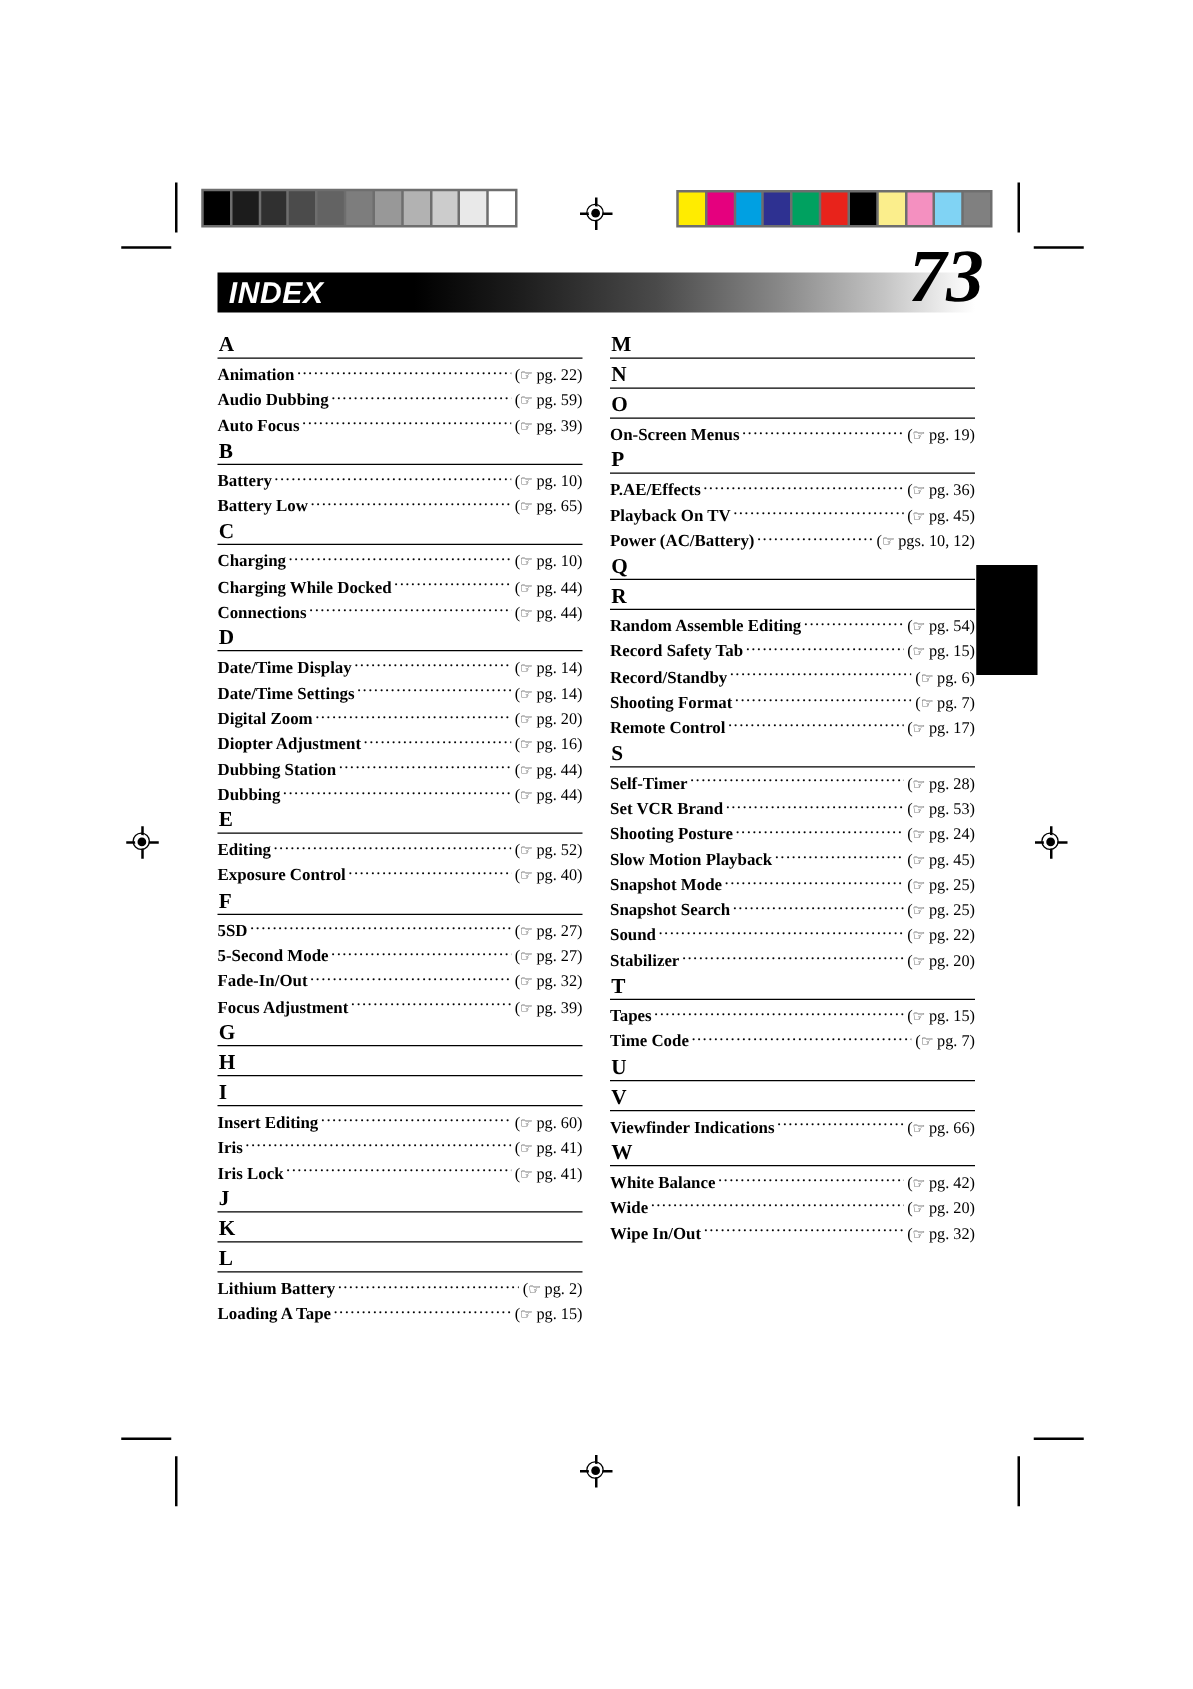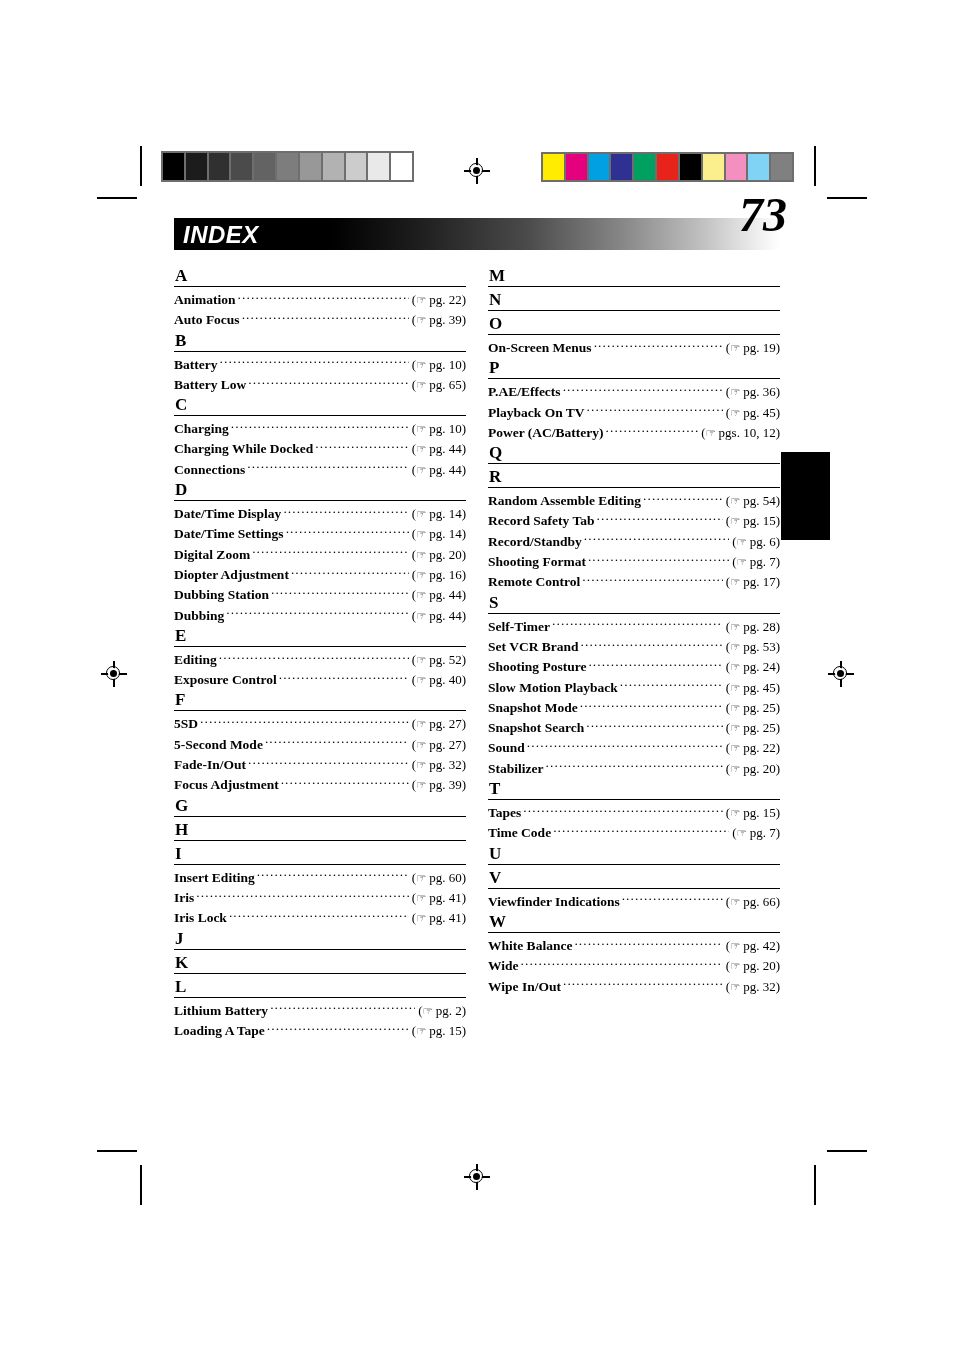--- a/index.html
+++ b/index.html
@@ -102,21 +102,21 @@
     letter-spacing: 0.5px;
   }
   .page-number {
     position: absolute;
     right: -7px;
     top: -27px;
     color: #000000;
     font-family: "Liberation Serif", serif;
     font-style: italic;
     font-weight: bold;
-    font-size: 48px;
+    font-size: 60px;
     line-height: 1;
   }
 
   .columns {
     display: flex;
     justify-content: space-between;
     margin-top: 16px;
   }
   .column { width: 292px; }
 
@@ -263,20 +263,25 @@
     <div class="column" id="col-0">
         <div class="letter-block">
           <div class="letter">A</div>
           <div class="letter-rule"></div>
           <div class="entry">
             <span class="entry-name">Animation</span>
             <span class="entry-leader"></span>
             <span class="entry-ref"><span>(</span><span class="hand-icon">☞</span><span> pg. 22</span><span>)</span></span>
           </div>
           <div class="entry">
+            <span class="entry-name">Audio Dubbing</span>
+            <span class="entry-leader"></span>
+            <span class="entry-ref"><span>(</span><span class="hand-icon">☞</span><span> pg. 59</span><span>)</span></span>
+          </div>
+          <div class="entry">
             <span class="entry-name">Auto Focus</span>
             <span class="entry-leader"></span>
             <span class="entry-ref"><span>(</span><span class="hand-icon">☞</span><span> pg. 39</span><span>)</span></span>
           </div>
         </div>
         <div class="letter-block">
           <div class="letter">B</div>
           <div class="letter-rule"></div>
           <div class="entry">
             <span class="entry-name">Battery</span>

